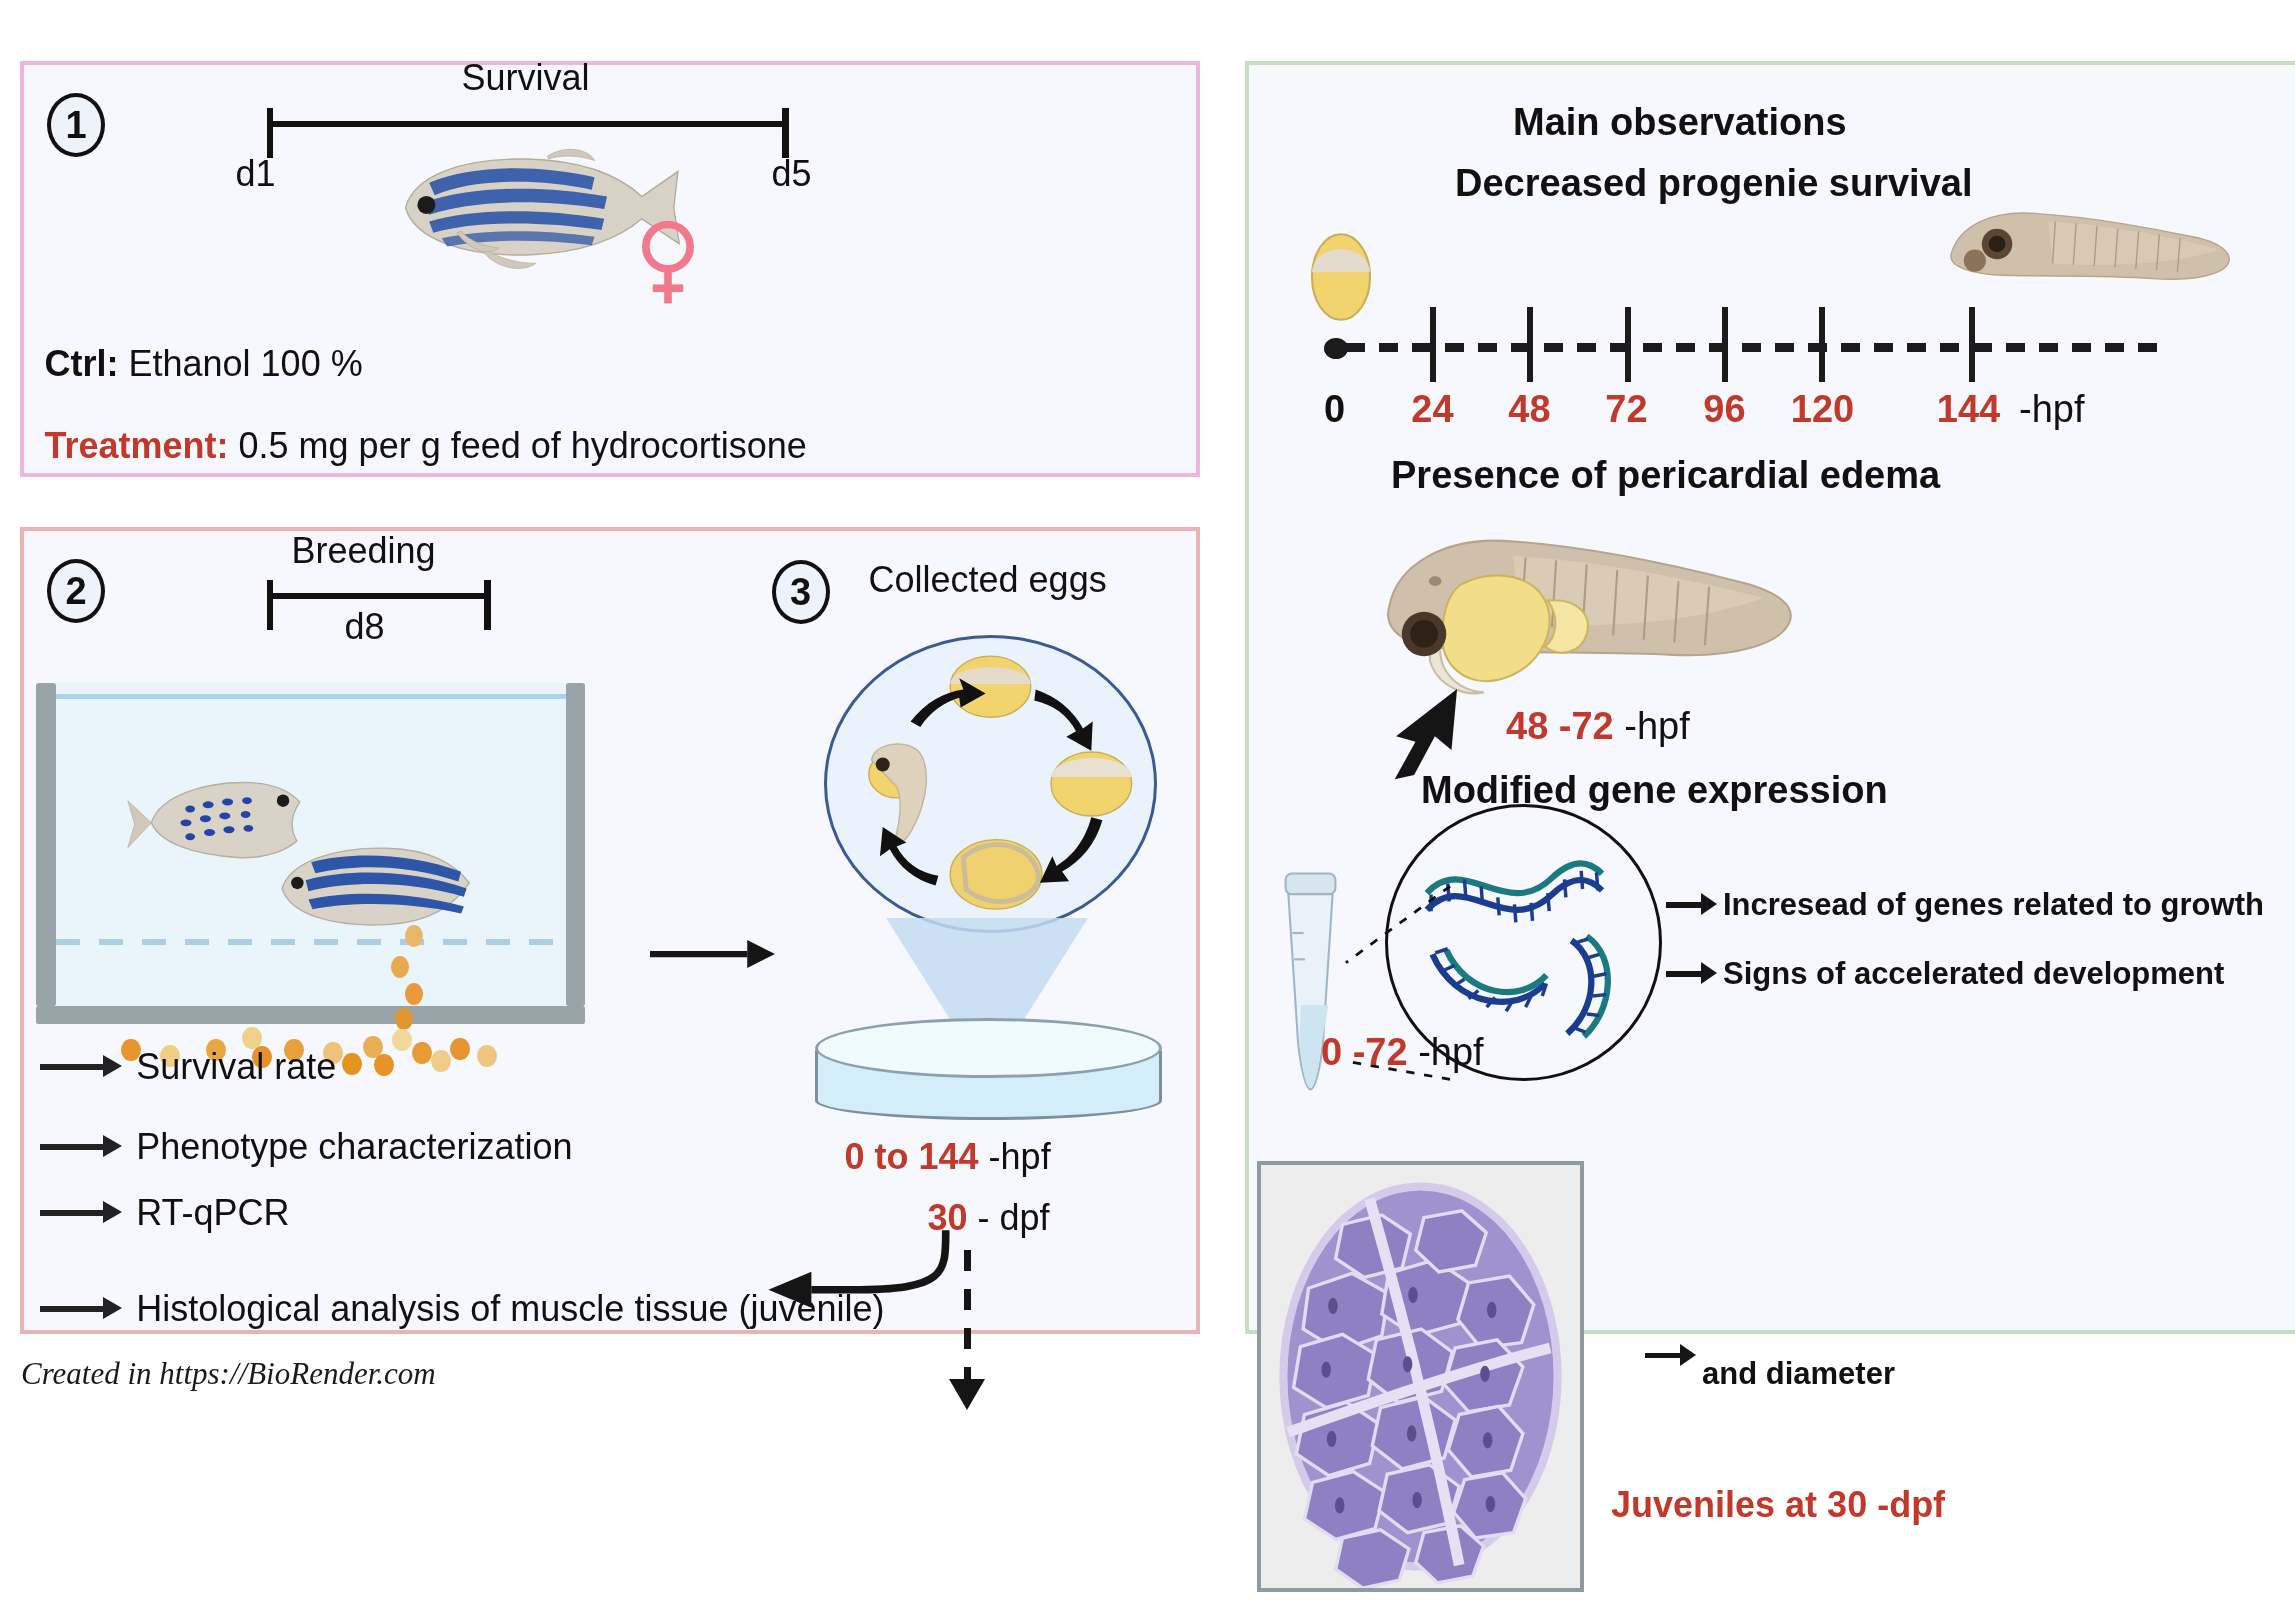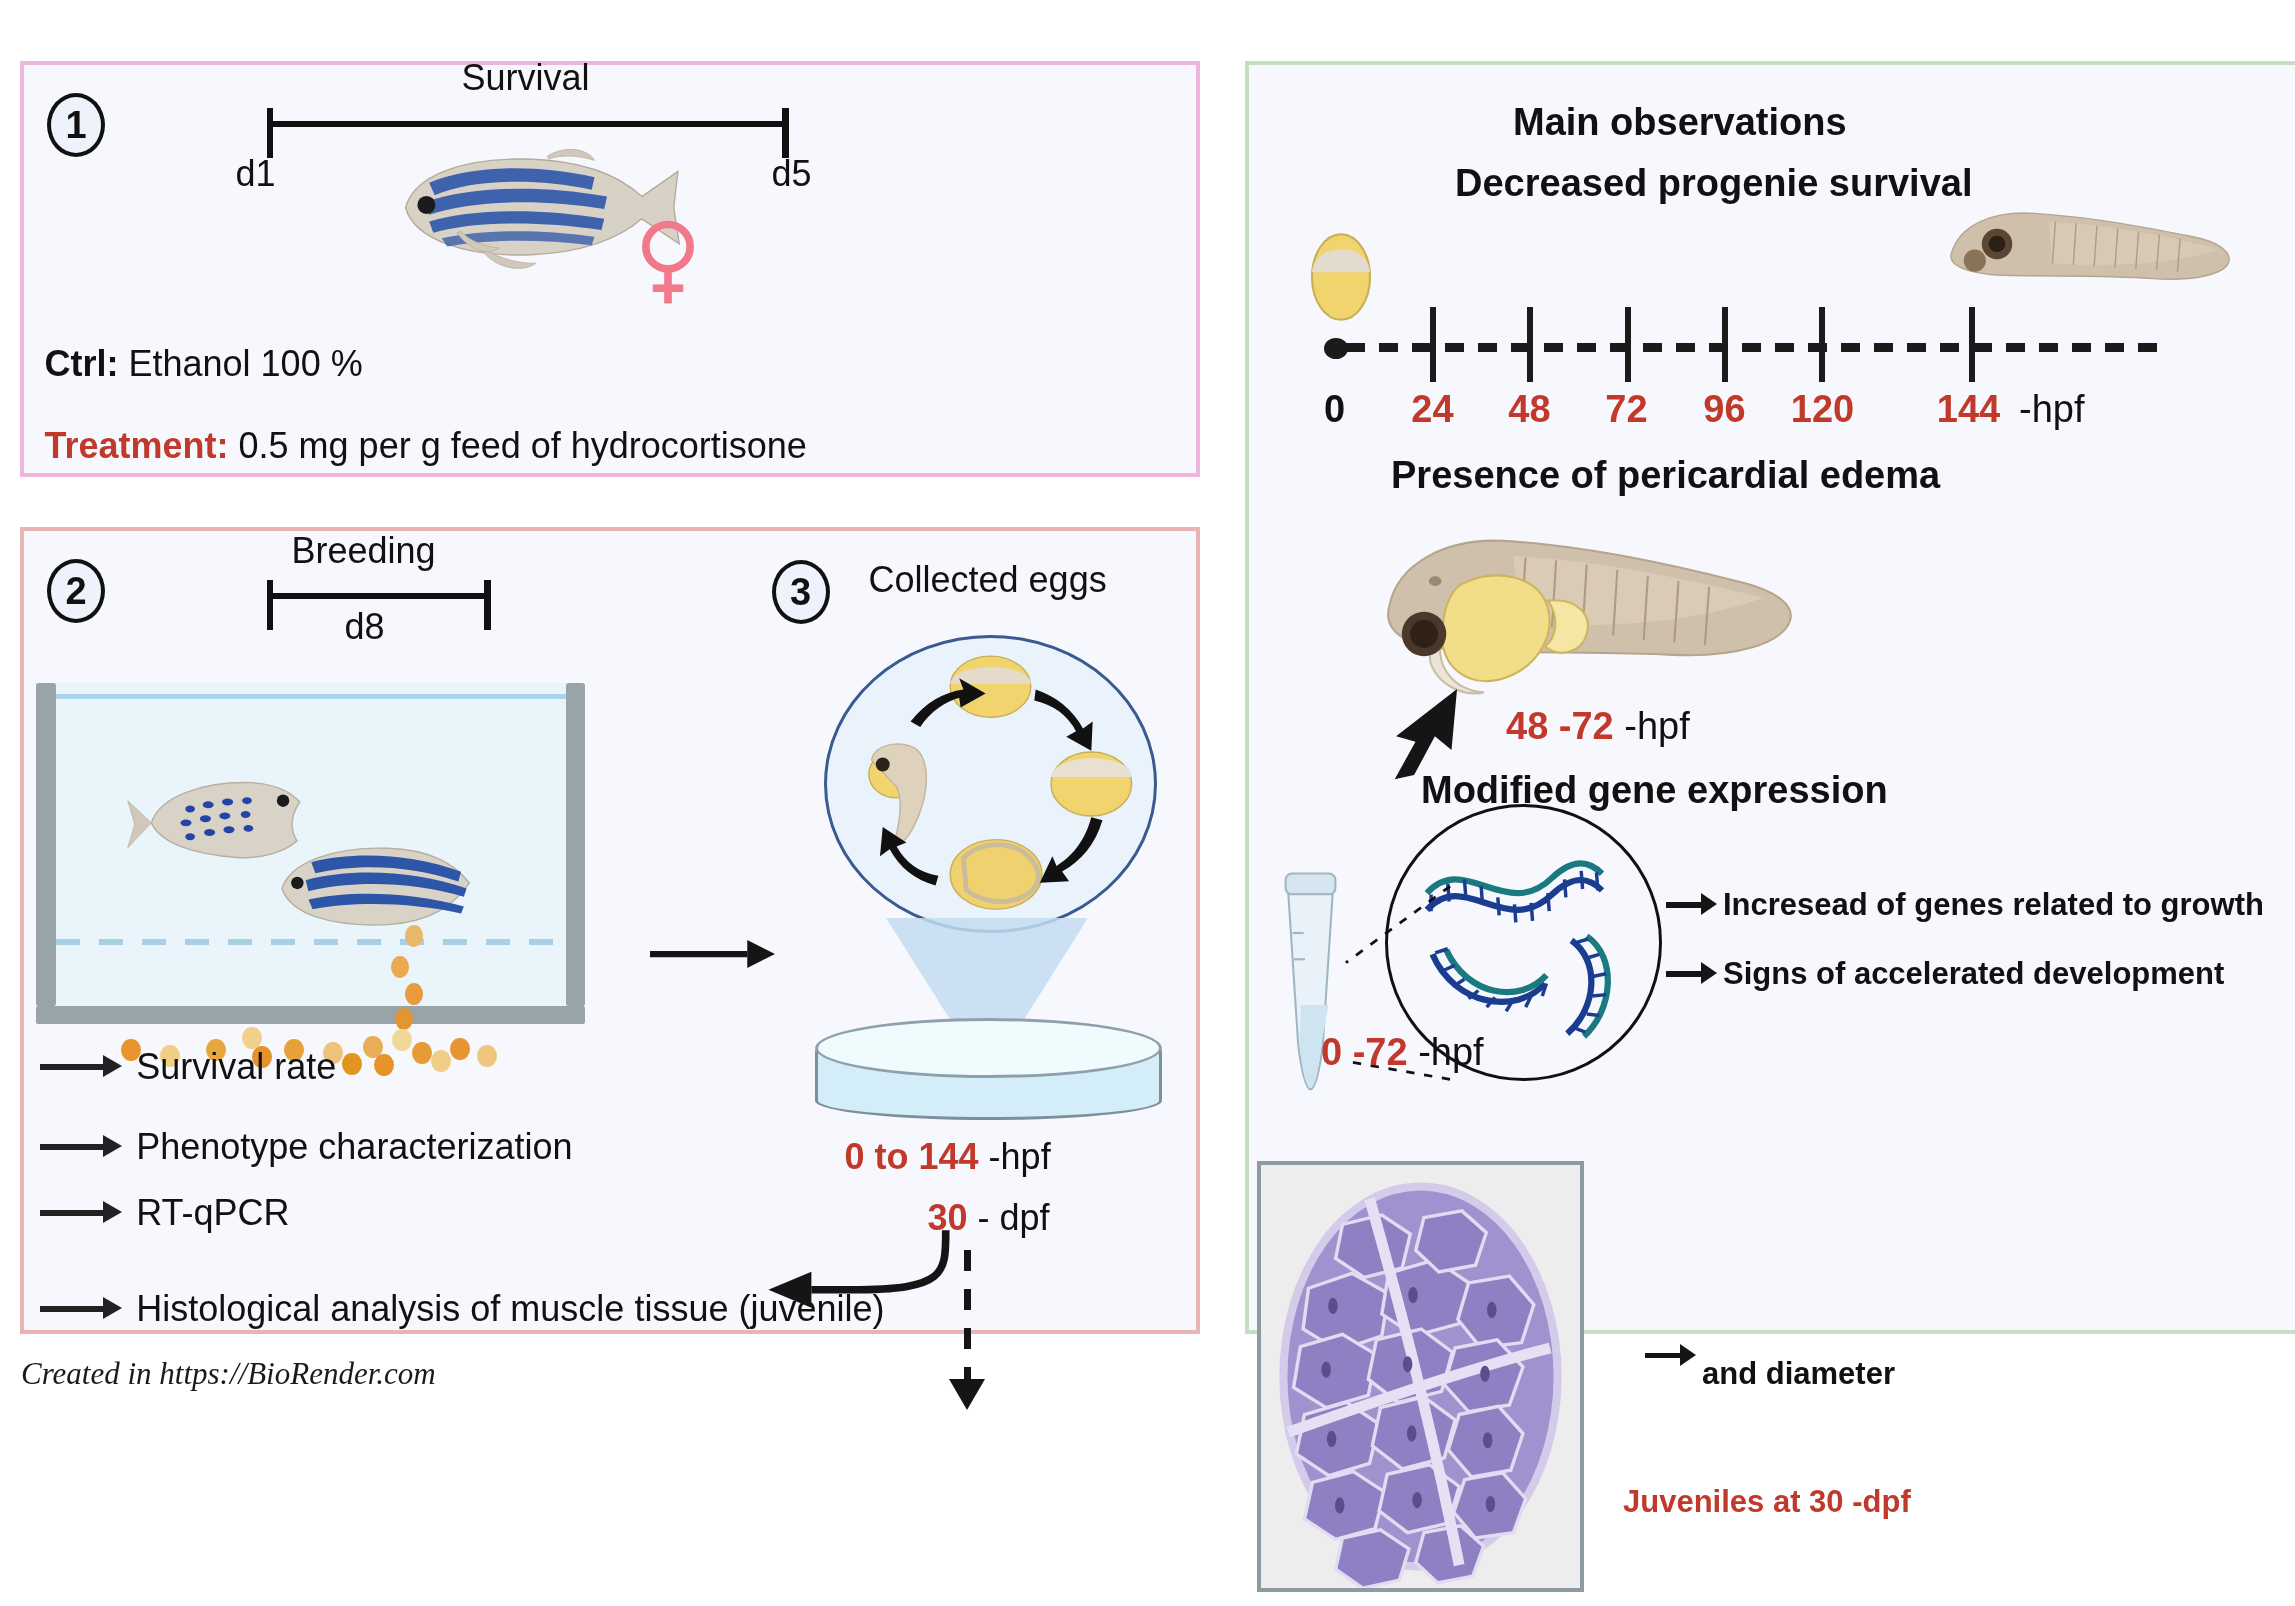--- a/index.html
+++ b/index.html
@@ -441,17 +441,17 @@
   </div>
 
   <div class="sarrow" style="left:396px;top:1254px;">
     <span class="shaft"></span>
     <span class="lbl">
       <br>
       <span>and diameter</span>
     </span>
   </div>
 
-  <div class="txt bold red" style="left:374px;top:1419px;font-size:31px;">Juveniles at 30 -dpf</div>
+  <div class="txt bold red" style="left:362px;top:1419px;font-size:36px;">Juveniles at 30 -dpf</div>
 </div>
 
 <div class="credit" style="left:21px;top:1356px;">Created in https://BioRender.com</div>
 
 
 </body></html>

